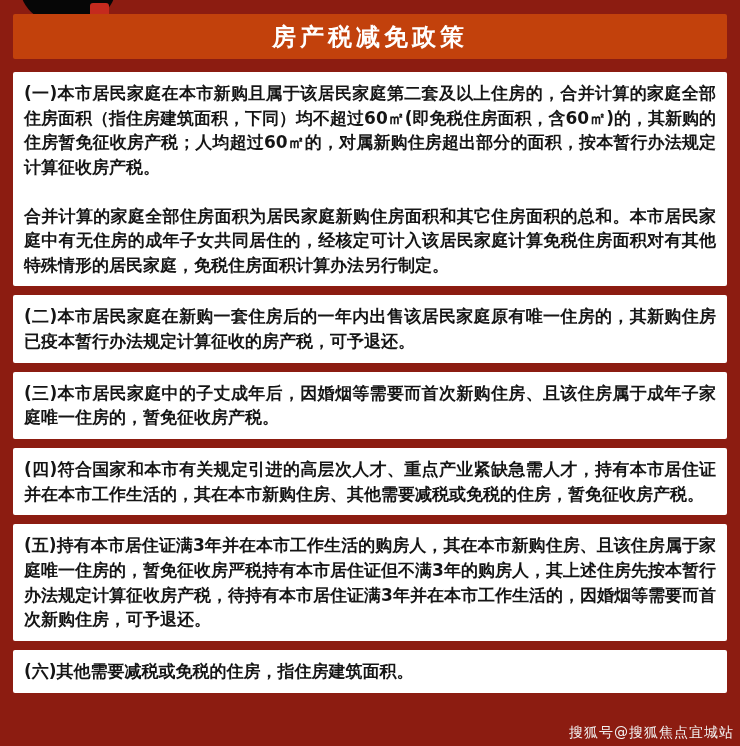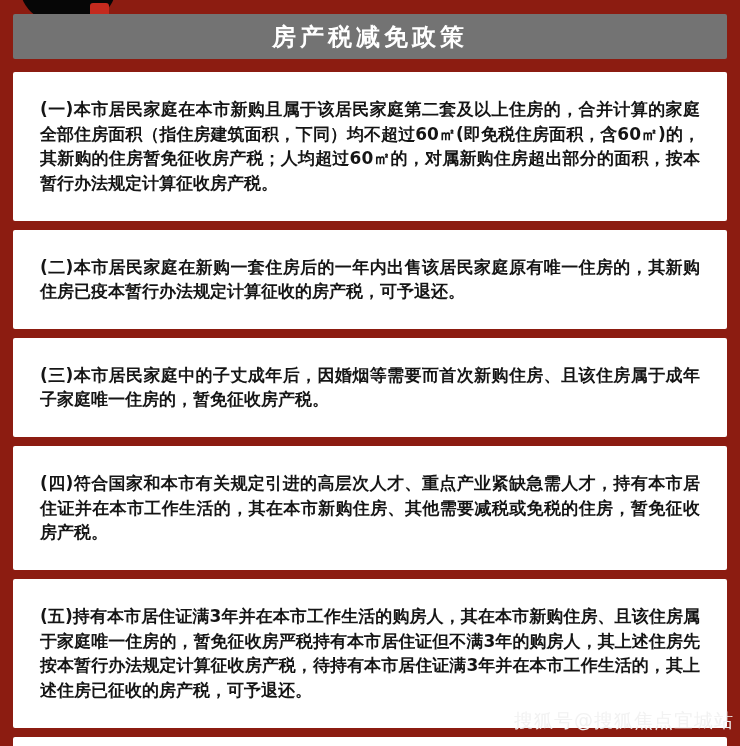--- a/index.html
+++ b/index.html
@@ -30,21 +30,21 @@
     left: 90px;
     width: 19px;
     height: 19px;
     background: #c42a1e;
     border-radius: 3px;
     z-index: 2;
   }
   .title-bar {
     margin: 14px 13px 13px 13px;
     height: 45px;
-    background: #737373;
+    background: #c2410c;
     border-radius: 2px;
     display: flex;
     align-items: center;
     justify-content: center;
     position: relative;
     z-index: 3;
   }
   .title-bar .title-text {
     color: #ffffff;
     font-size: 24px;
@@ -56,62 +56,63 @@
     background: #ffffff;
     border-radius: 2px;
     padding: 9px 11px;
     font-size: 17px;
     font-weight: 600;
     color: #151515;
     line-height: 1.45;
     text-align: justify;
   }
   .box p {
-    margin: 16px;
+    margin: 0;
   }
   .box p.gap-top {
     margin-top: 24px;
   }
   .watermark {
     position: absolute;
     right: 6px;
-    bottom: 12px;
+    bottom: 4px;
     color: #f2f2f2;
-    font-size: 19px;
+    font-size: 14px;
     letter-spacing: 1px;
     z-index: 4;
   }
 </style>
 </head>
 <body>
 
 <div class="logo-circle"></div>
 <div class="logo-square"></div>
 
 <div class="title-bar">
   <span class="title-text">房产税减免政策</span>
 </div>
 
 <div class="box">
   <p>(一)本市居民家庭在本市新购且属于该居民家庭第二套及以上住房的，合并计算的家庭全部住房面积（指住房建筑面积，下同）均不超过60㎡(即免税住房面积，含60㎡)的，其新购的住房暂免征收房产税；人均超过60㎡的，对属新购住房超出部分的面积，按本暂行办法规定计算征收房产税。</p>
+  <p class="gap-top">合并计算的家庭全部住房面积为居民家庭新购住房面积和其它住房面积的总和。本市居民家庭中有无住房的成年子女共同居住的，经核定可计入该居民家庭计算免税住房面积对有其他特殊情形的居民家庭，免税住房面积计算办法另行制定。</p>
 </div>
 
 <div class="box">
   <p>(二)本市居民家庭在新购一套住房后的一年内出售该居民家庭原有唯一住房的，其新购住房已疫本暂行办法规定计算征收的房产税，可予退还。</p>
 </div>
 
 <div class="box">
   <p>(三)本市居民家庭中的子丈成年后，因婚烟等需要而首次新购住房、且该住房属于成年子家庭唯一住房的，暂免征收房产税。</p>
 </div>
 
 <div class="box">
   <p>(四)符合国家和本市有关规定引进的高层次人才、重点产业紧缺急需人才，持有本市居住证并在本市工作生活的，其在本市新购住房、其他需要减税或免税的住房，暂免征收房产税。</p>
 </div>
 
 <div class="box">
-  <p>(五)持有本市居住证满3年并在本市工作生活的购房人，其在本市新购住房、且该住房属于家庭唯一住房的，暂免征收房严税持有本市居住证但不满3年的购房人，其上述住房先按本暂行办法规定计算征收房产税，待持有本市居住证满3年并在本市工作生活的，其上述住房已征收的房产税，可予退还。</p>
+  <p>(五)持有本市居住证满3年并在本市工作生活的购房人，其在本市新购住房、且该住房属于家庭唯一住房的，暂免征收房严税持有本市居住证但不满3年的购房人，其上述住房先按本暂行办法规定计算征收房产税，待持有本市居住证满3年并在本市工作生活的，因婚烟等需要而首次新购住房，可予退还。</p>
 </div>
 
 <div class="box">
   <p>(六)其他需要减税或免税的住房，指住房建筑面积。</p>
 </div>
 
 <div class="watermark">搜狐号@搜狐焦点宜城站</div>
 
 </body></html>

